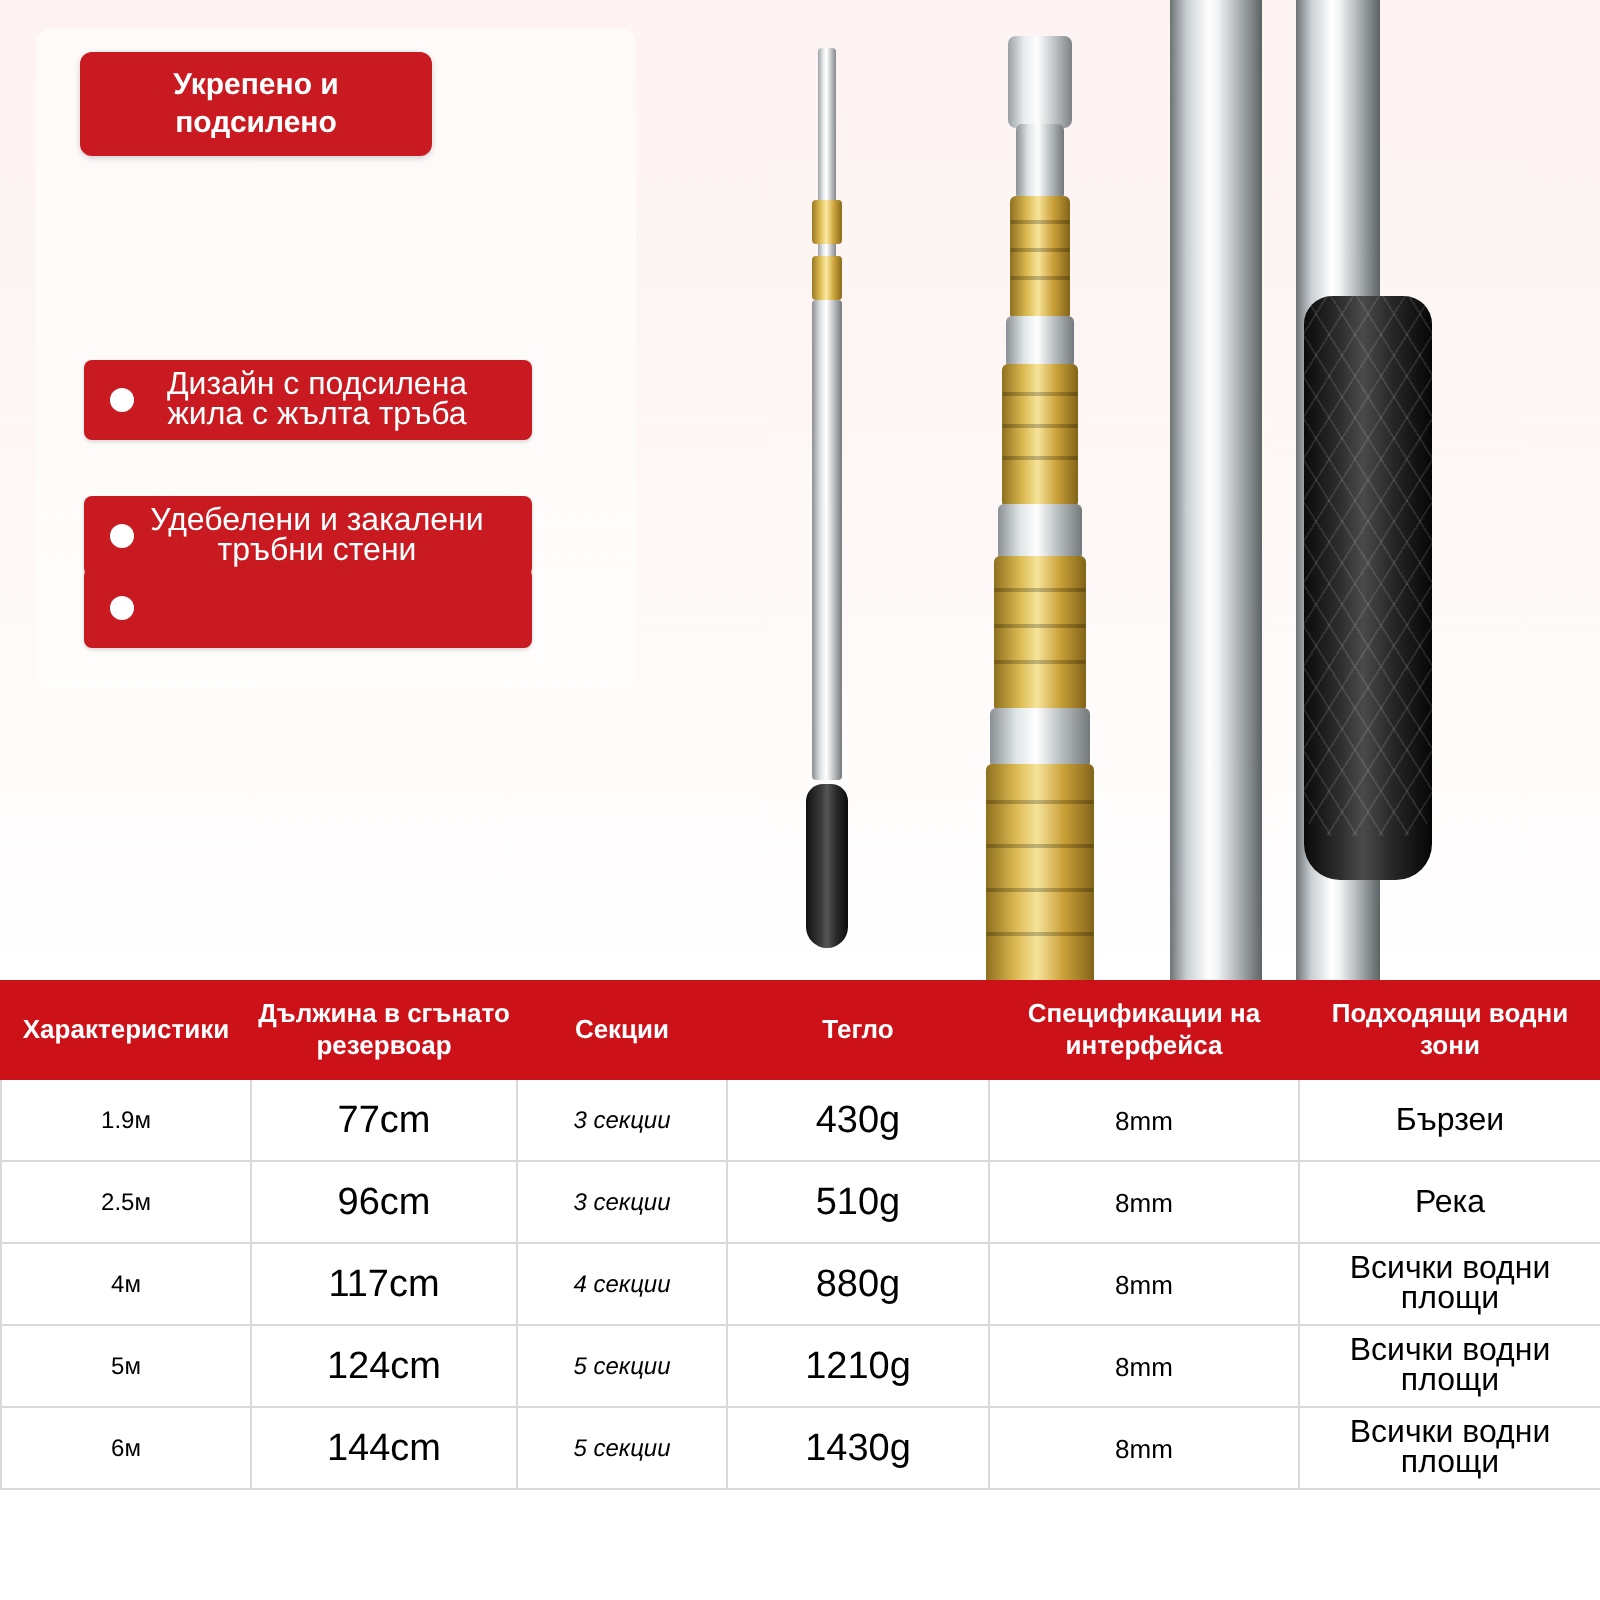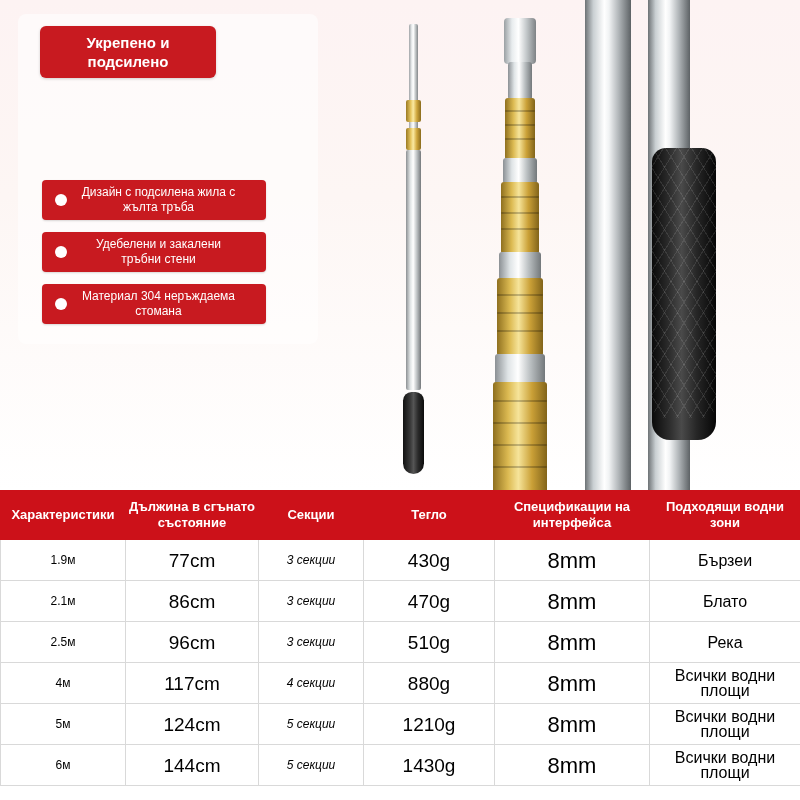--- a/index.html
+++ b/index.html
@@ -86,27 +86,27 @@
     height: 12px;
     border-radius: 50%;
     background: #ffffff;
     margin-left: 13px;
     margin-right: 8px;
     flex: none;
   }
   .feature-row .ftext {
     flex: 1;
     text-align: center;
-    font-size: 12px;
+    font-size: 16px;
     line-height: 15px;
     padding-right: 24px;
     box-sizing: border-box;
   }
   #feature-0 { top: 180px; }
-  #feature-1 { top: 232px; justify-content: center; }
+  #feature-1 { top: 248px; justify-content: center; }
   #feature-2 { top: 284px; }
 
   
   #product-area {
     position: absolute;
     left: 330px;
     top: 0;
     width: 470px;
     height: 490px;
   }
@@ -223,21 +223,21 @@
     color: #000000;
     background: #ffffff;
     height: 36px;
     padding: 2px;
     line-height: 15px;
   }
   td.c-model { font-size: 12px; color: #444; }
   td.c-length { font-size: 19px; }
   td.c-sections { font-size: 12px; color: #333; font-style: italic; }
   td.c-weight { font-size: 19px; }
-  td.c-interface { font-size: 22px; }
+  td.c-interface { font-size: 13px; }
   td.c-zone { font-size: 16px; color: #333; }
 </style>
 </head>
 <body>
 
 <div id="promo-area">
 
   <div id="promo-panel"></div>
 
   <div id="badge-main">Укрепено и подсилено</div>
@@ -246,21 +246,20 @@
   <div class="feature-row" id="feature-0">
     <span class="bullet"></span>
     <span class="ftext">Дизайн с подсилена жила с жълта тръба</span>
   </div>
   <div class="feature-row" id="feature-1">
     <span class="bullet"></span>
     <span class="ftext">Удебелени и закалени тръбни стени</span>
   </div>
   <div class="feature-row" id="feature-2">
     <span class="bullet"></span>
-    <span class="ftext">Материал 304 неръждаема стомана</span>
   </div>
 
   <div id="product-area">
 
     <div class="rod-thin"></div>
     <div class="rod-gold-seg" style="top:100px;height:22px;"></div>
     <div class="rod-gold-seg" style="top:128px;height:22px;"></div>
     <div class="rod-thin2"></div>
     <div class="handle-thin"></div>
 
@@ -306,45 +305,37 @@
     <col style="width:125px">
     <col style="width:133px">
     <col style="width:105px">
     <col style="width:131px">
     <col style="width:155px">
     <col style="width:151px">
   </colgroup>
   <thead>
     <tr>
       <th>Характеристики</th>
-      <th>Дължина в сгънато състояние</th>
+      <th>Дължина в сгънато резервоар</th>
       <th>Секции</th>
       <th>Тегло</th>
       <th>Спецификации на интерфейса</th>
       <th>Подходящи водни зони</th>
     </tr>
   </thead>
   <tbody>
     <tr>
       <td class="c-model">1.9м</td>
       <td class="c-length">77cm</td>
       <td class="c-sections">3 секции</td>
       <td class="c-weight">430g</td>
       <td class="c-interface">8mm</td>
       <td class="c-zone">Бързеи</td>
     </tr>
     <tr>
-      <td class="c-model">2.1м</td>
-      <td class="c-length">86cm</td>
-      <td class="c-sections">3 секции</td>
-      <td class="c-weight">470g</td>
-      <td class="c-interface">8mm</td>
-      <td class="c-zone">Блато</td>
-    </tr>
-    <tr>
       <td class="c-model">2.5м</td>
       <td class="c-length">96cm</td>
       <td class="c-sections">3 секции</td>
       <td class="c-weight">510g</td>
       <td class="c-interface">8mm</td>
       <td class="c-zone">Река</td>
     </tr>
     <tr>
       <td class="c-model">4м</td>
       <td class="c-length">117cm</td>

